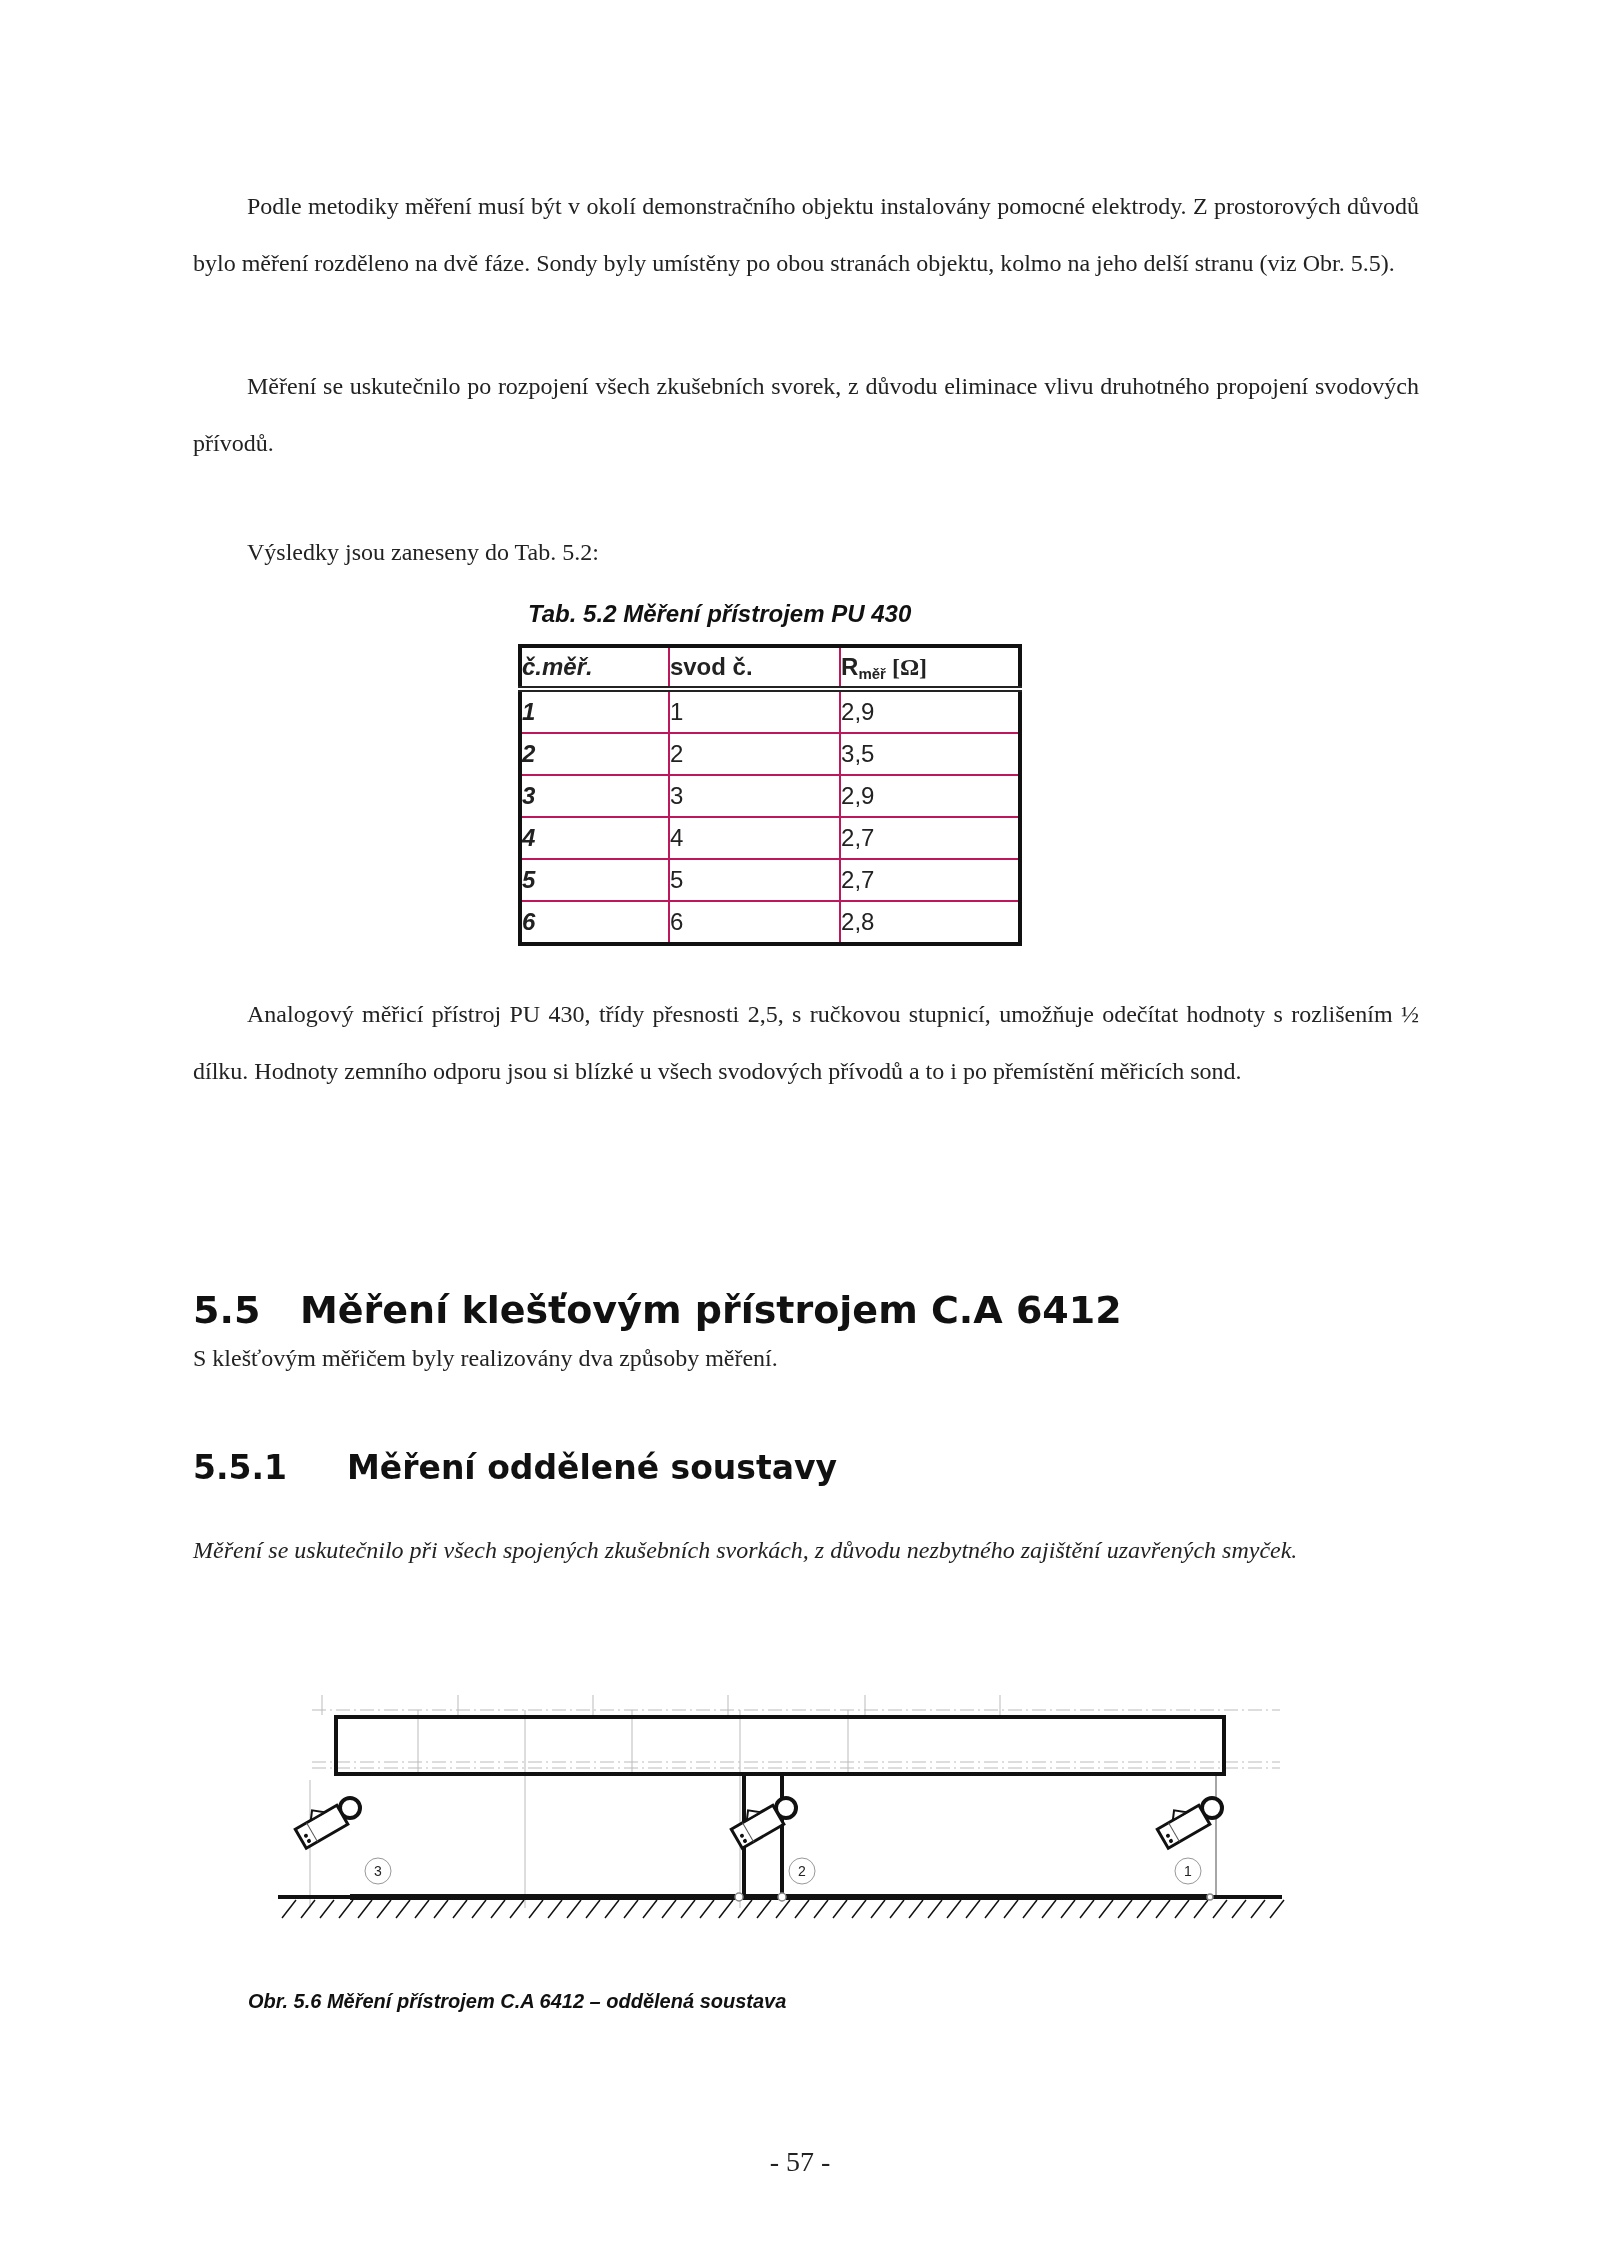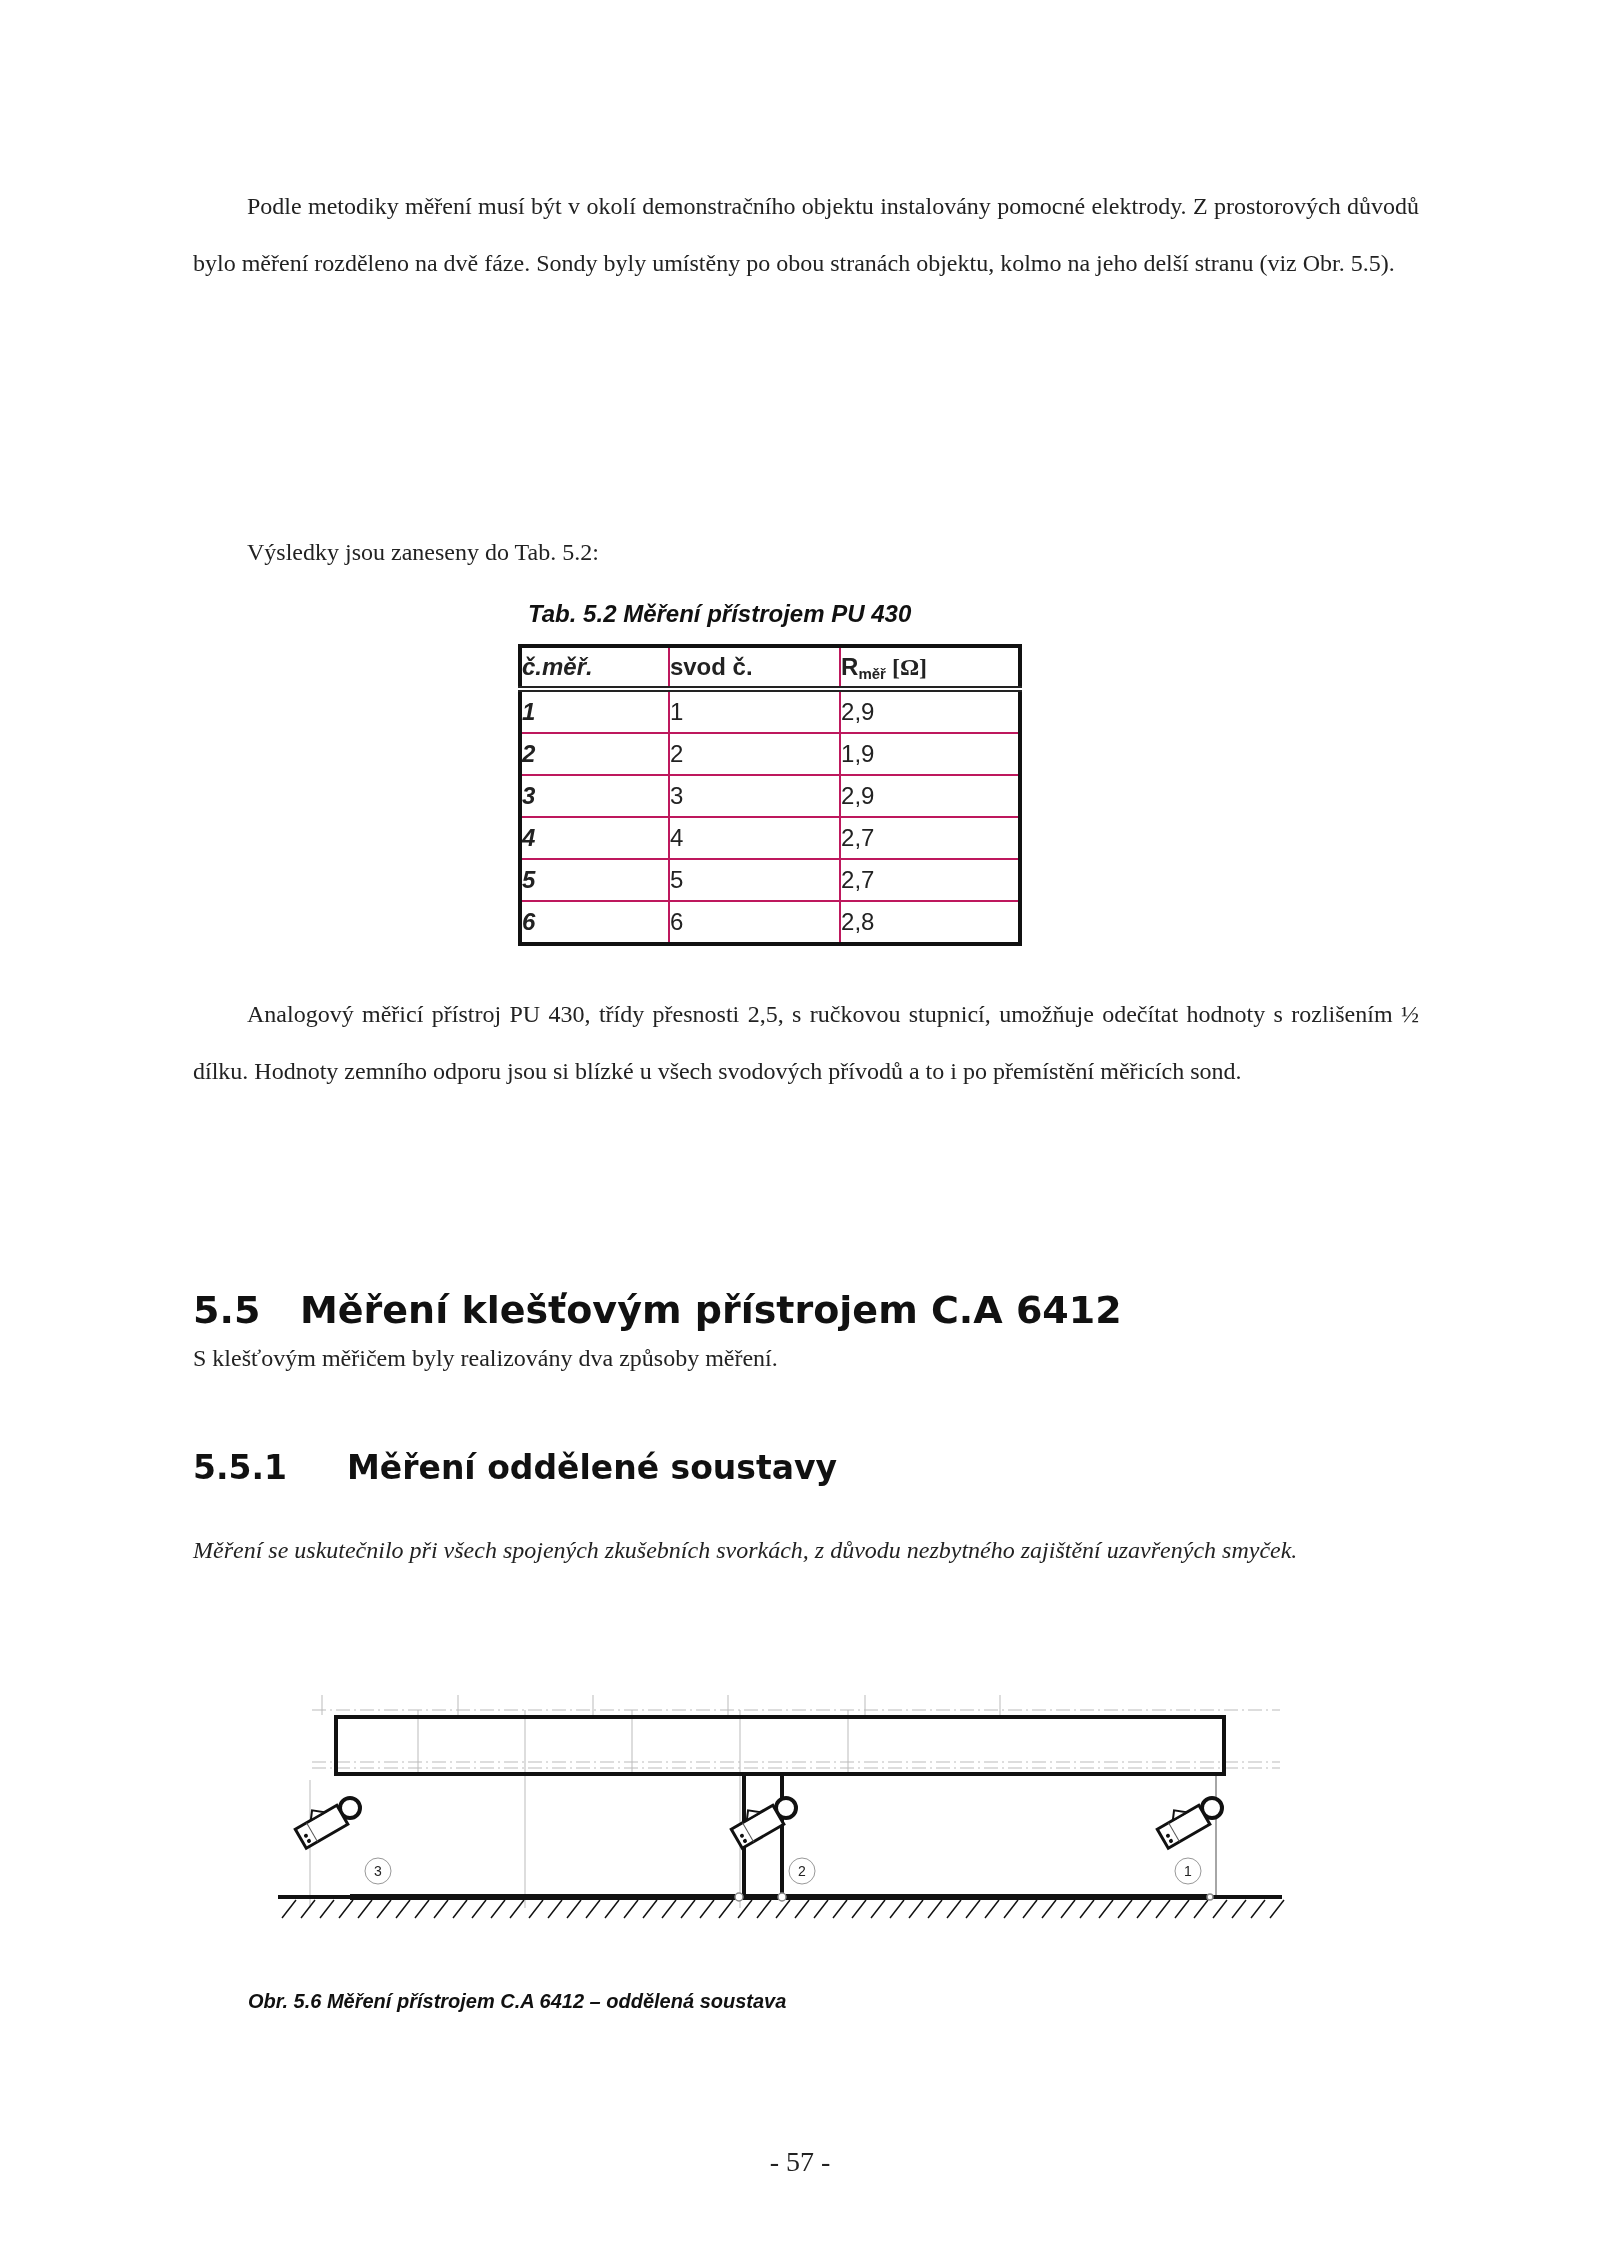--- a/index.html
+++ b/index.html
@@ -48,20 +48,21 @@
     position: absolute; left: 0; width: 1600px; top: 2146px; text-align: center;
     font-family: "Liberation Serif", "DejaVu Serif", serif; font-size: 28px; color: #222;
   }
 </style>
 </head>
 <body>
 
 <div class="page">
 
   <p class="para indent" style="top:178px; margin:0;">Podle metodiky měření musí být v okolí demonstračního objektu instalovány pomocné elektrody. Z prostorových důvodů bylo měření rozděleno na dvě fáze. Sondy byly umístěny po obou stranách objektu, kolmo na jeho delší stranu (viz Obr. 5.5).</p>
+  <p class="para indent" style="top:358px; margin:0;">Měření se uskutečnilo po rozpojení všech zkušebních svorek, z důvodu eliminace vlivu druhotného propojení svodových přívodů.</p>
   <p class="para indent" style="top:524px; margin:0;">Výsledky jsou zaneseny do Tab. 5.2:</p>
 
   <div class="table-caption">Tab. 5.2  Měření přístrojem PU 430</div>
 
   <table class="data">
     <thead>
       <tr>
         <th class="c1">č.měř.</th>
         <th>svod č.</th>
         <th><span>R</span><span class="sub">měř</span><span class="serif"> [Ω]</span></th>
@@ -69,21 +70,21 @@
     </thead>
     <tbody>
       <tr>
         <td class="c1">1</td>
         <td>1</td>
         <td>2,9</td>
       </tr>
       <tr>
         <td class="c1">2</td>
         <td>2</td>
-        <td>1,9</td>
+        <td>3,5</td>
       </tr>
       <tr>
         <td class="c1">3</td>
         <td>3</td>
         <td>2,9</td>
       </tr>
       <tr>
         <td class="c1">4</td>
         <td>4</td>
         <td>2,7</td>

